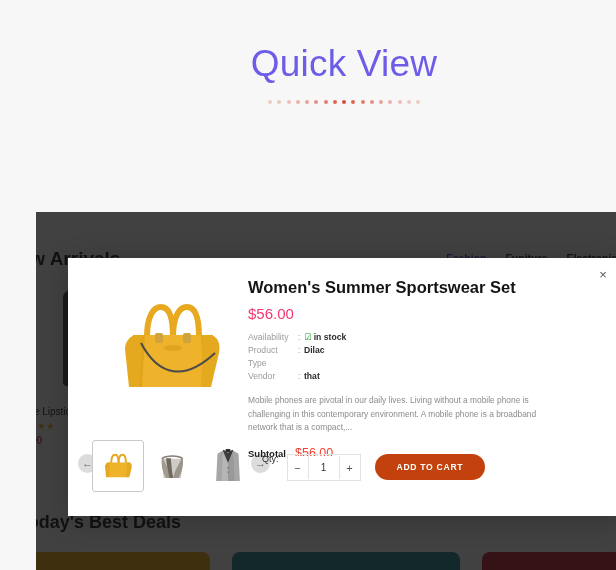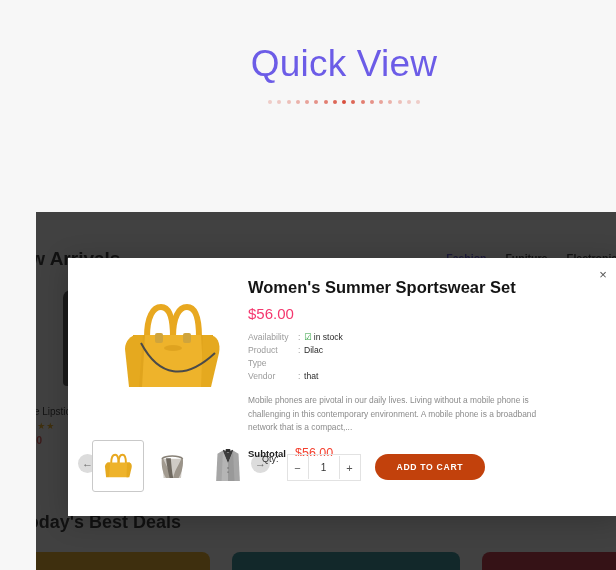--- a/index.html
+++ b/index.html
@@ -114,21 +114,21 @@
   
   .bagwrap{display:block;}
 
   .info{position:absolute;left:180px;top:18px;width:340px;}
   .p-title{margin:0;font-size:16.5px;font-weight:600;color:#141414;line-height:22px;}
   .p-price{margin:7px 0 0;font-size:15px;font-weight:400;color:#f4376e;}
   .meta{margin-top:9px;}
   .meta-row{display:flex;font-size:8.6px;line-height:13px;}
   .meta-k{width:50px;color:#9b9b9b;}
   .meta-c{width:6px;color:#9b9b9b;}
-  .meta-v{color:#2b2b2b;font-weight:400;}
+  .meta-v{color:#2b2b2b;font-weight:700;}
   .tick{color:#2e9e3e;margin-right:2px;}
   .desc{
     margin-top:11px;width:318px;font-size:8.4px;line-height:13.5px;color:#8b8b8b;
   }
   .subtotal{margin-top:11px;display:flex;align-items:baseline;}
   .sub-k{font-size:9.5px;font-weight:700;color:#1d1d1d;}
   .sub-v{margin-left:9px;font-size:12.5px;font-weight:400;color:#f4402f;}
 
   .buyrow{position:absolute;left:194px;top:196px;display:flex;align-items:flex-start;}
   .qty-label{font-size:9px;color:#2b2b2b;margin-right:8px;}

